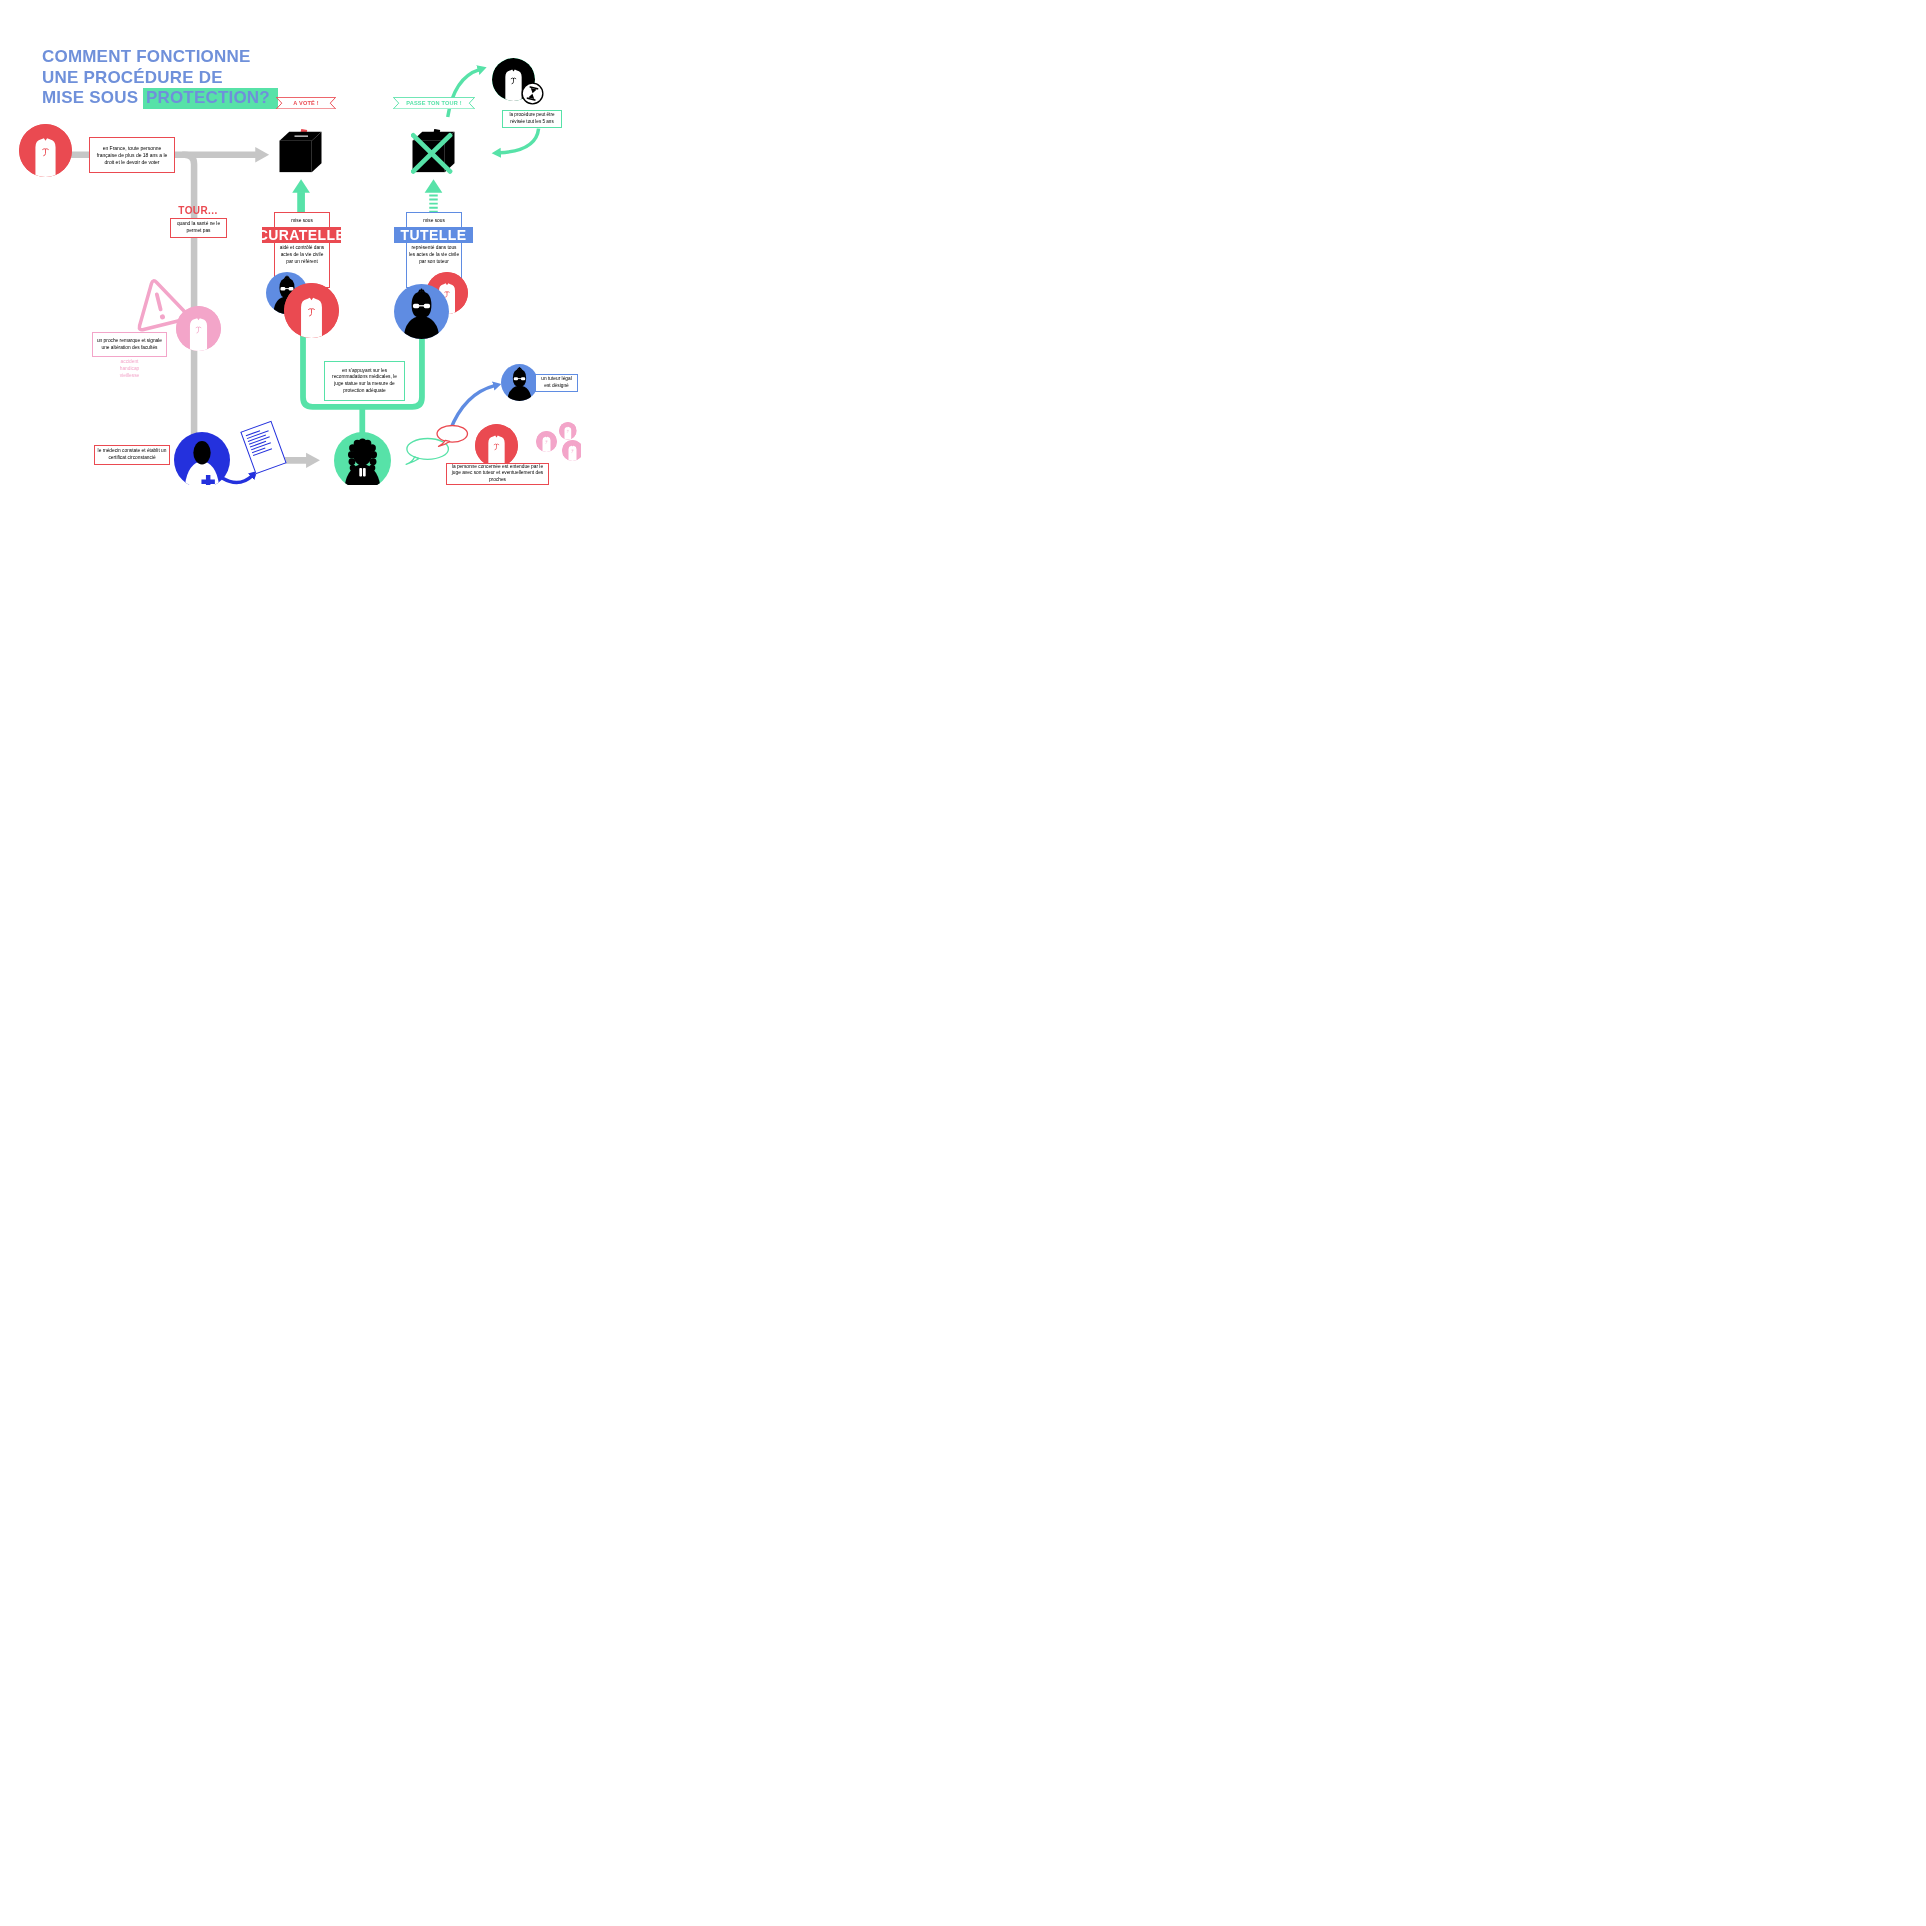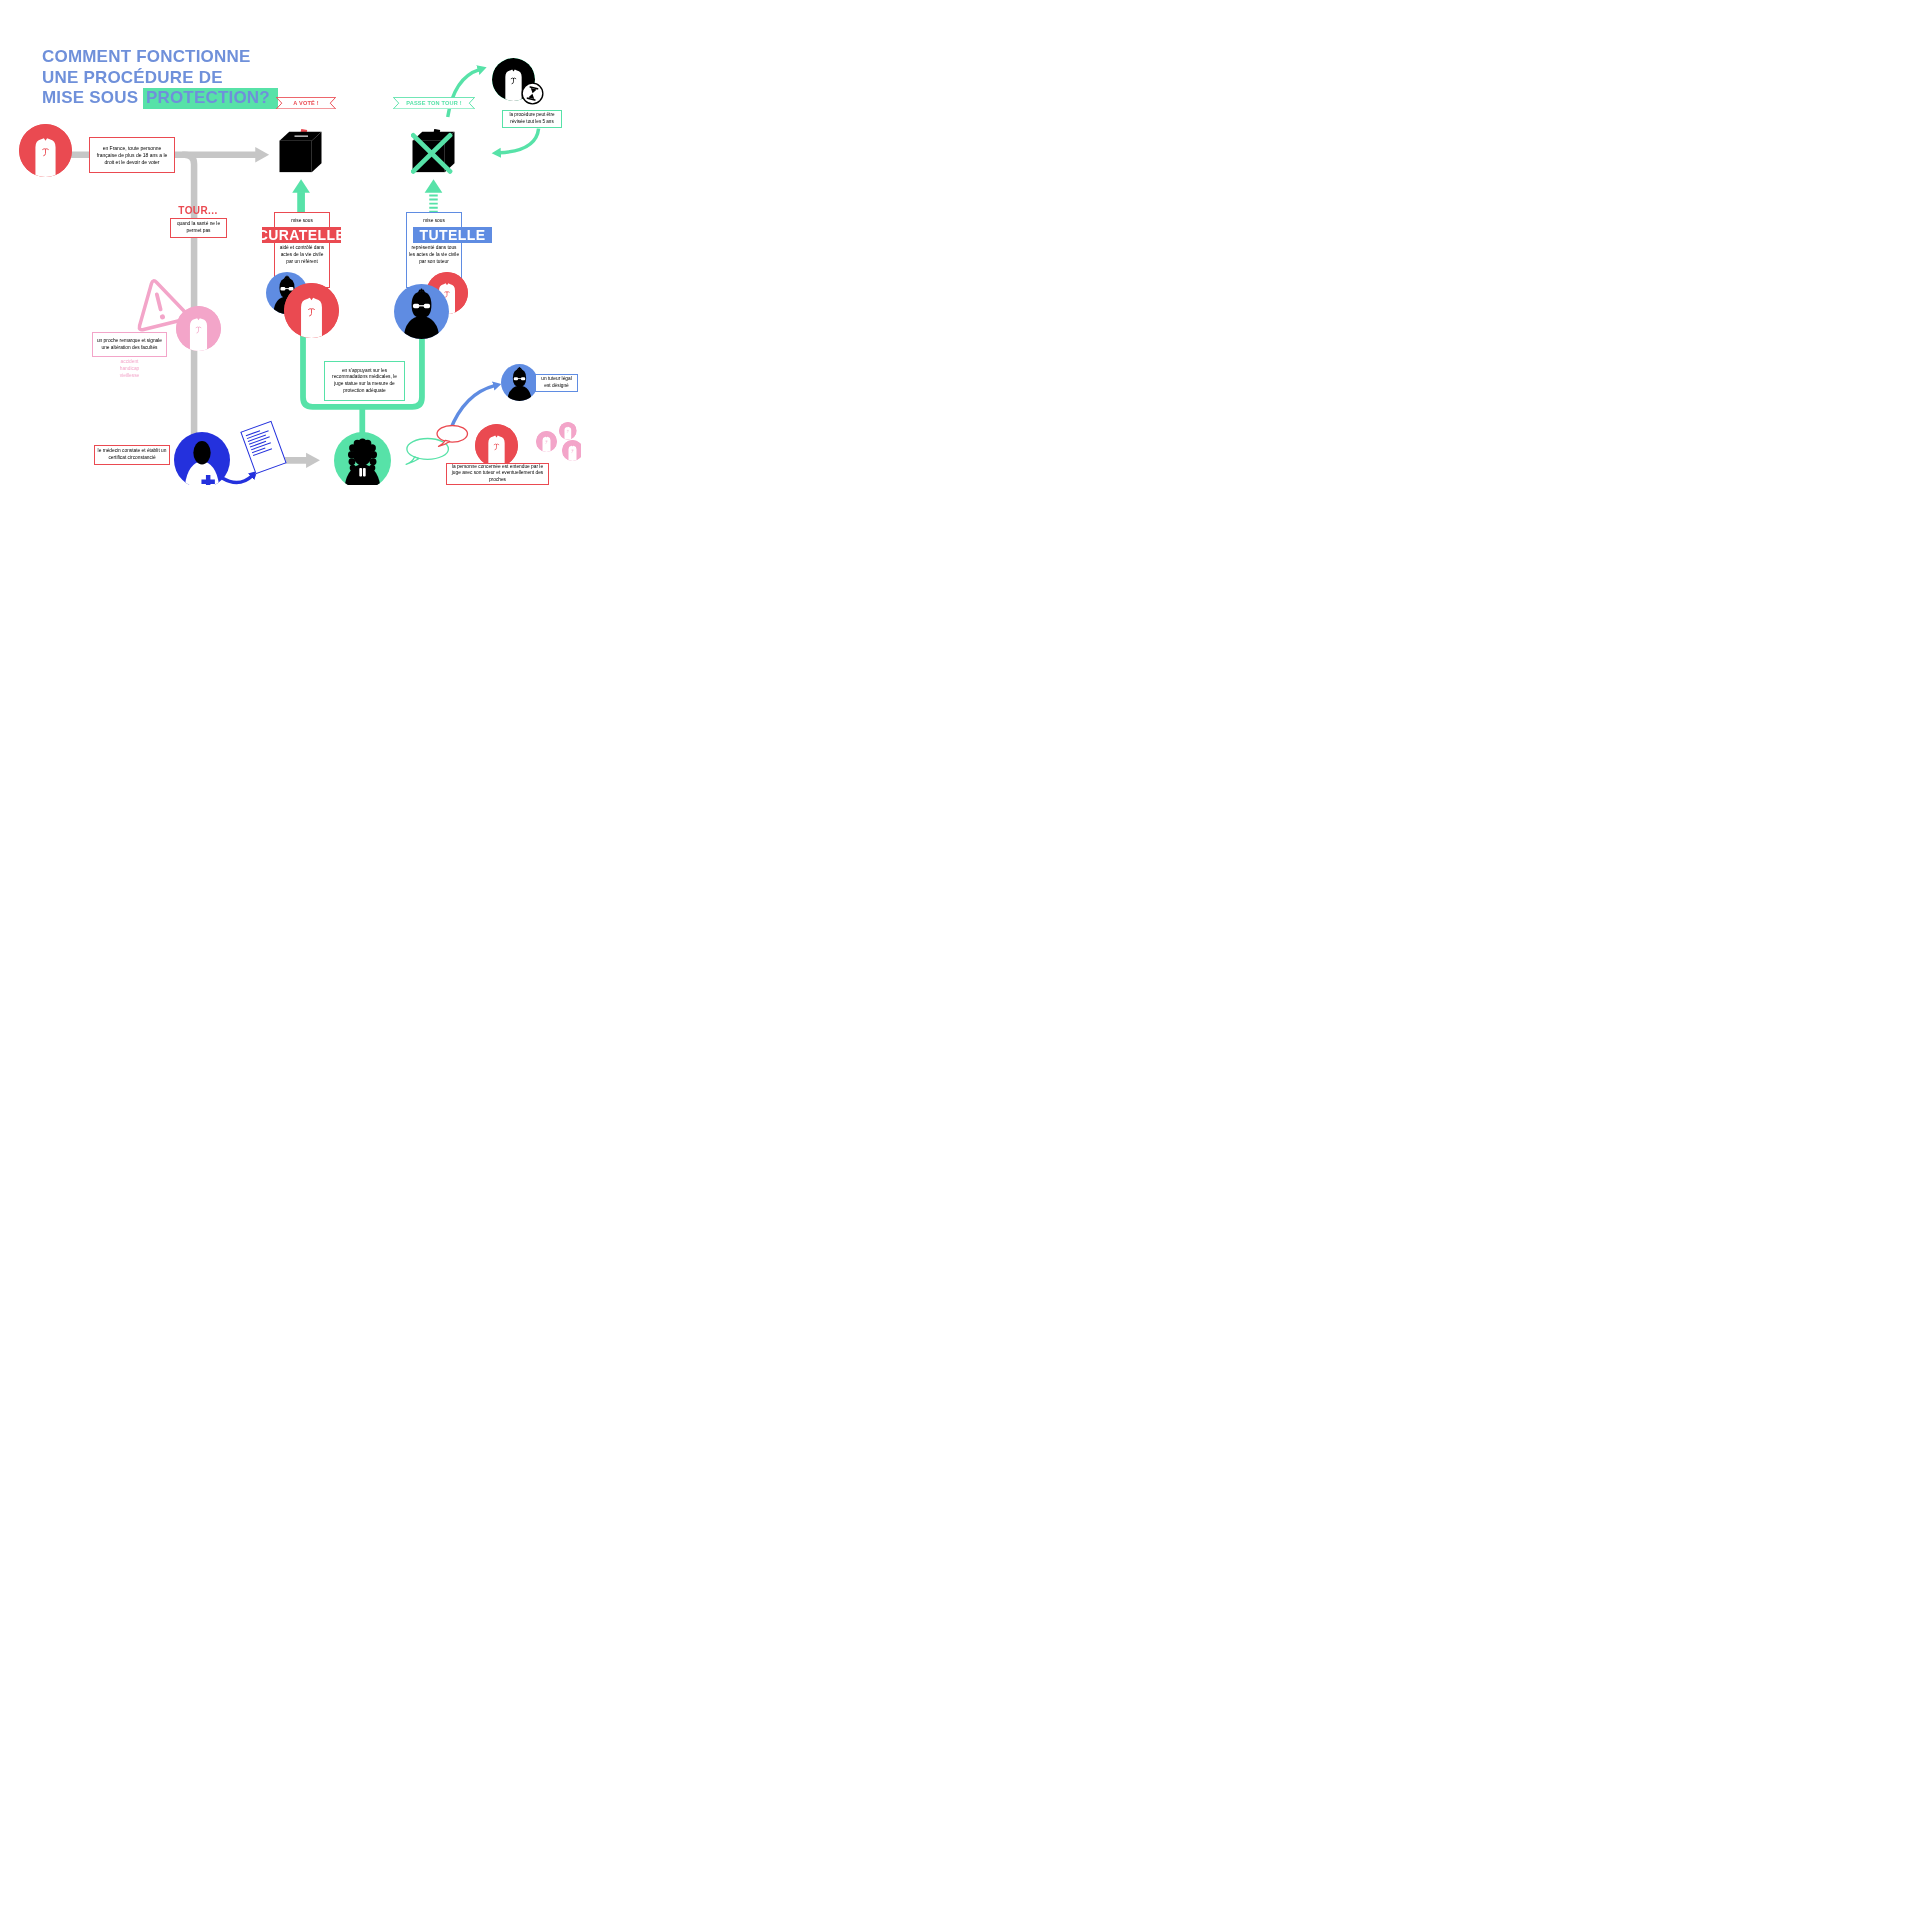--- a/index.html
+++ b/index.html
@@ -211,21 +211,21 @@
       <use href="#p-sil"></use>
     </svg>
   <svg class="av" style="left:284px;top:283px;width:55px;height:55px;z-index:3;--bg-c:var(--red)" viewBox="0 0 142 142" width="55" height="55">
       <use href="#p-hair"></use>
     </svg>
 
   <div class="tallbox b-blue" style="left:406px;top:212px;width:56px;height:76px;border:1px solid var(--blue);">
     <div class="tag">mise sous</div>
     <div class="desc">représenté dans tous les actes de la vie civile par son tuteur</div>
   </div>
-  <div class="measure-banner" style="left:394px;top:227px;width:79px;height:16px;background:var(--blue);margin-left:19px;">TUTELLE</div>
+  <div class="measure-banner" style="left:394px;top:227px;width:79px;height:16px;background:var(--blue);">TUTELLE</div>
   <svg class="av" style="left:426px;top:272px;width:42px;height:42px;--bg-c:var(--red)" viewBox="0 0 108 108" width="42" height="42">
       <use href="#p-hair"></use>
     </svg>
   <svg class="av" style="left:394px;top:284px;width:55px;height:55px;z-index:3;--bg-c:var(--blue)" viewBox="0 0 142 142" width="55" height="55">
       <use href="#p-sil"></use>
     </svg>
 
   <div class="box b-teal" style="left:324px;top:361px;width:81px;height:40px;">en s'appuyant sur les recommadations médicales, le juge statue sur la mesure de protection adéquate</div>
   <svg class="av" style="left:334px;top:432px;width:57px;height:57px;--bg-c:var(--teal)" viewBox="0 0 148 148" width="57" height="57">
       <use href="#p-judge"></use>

